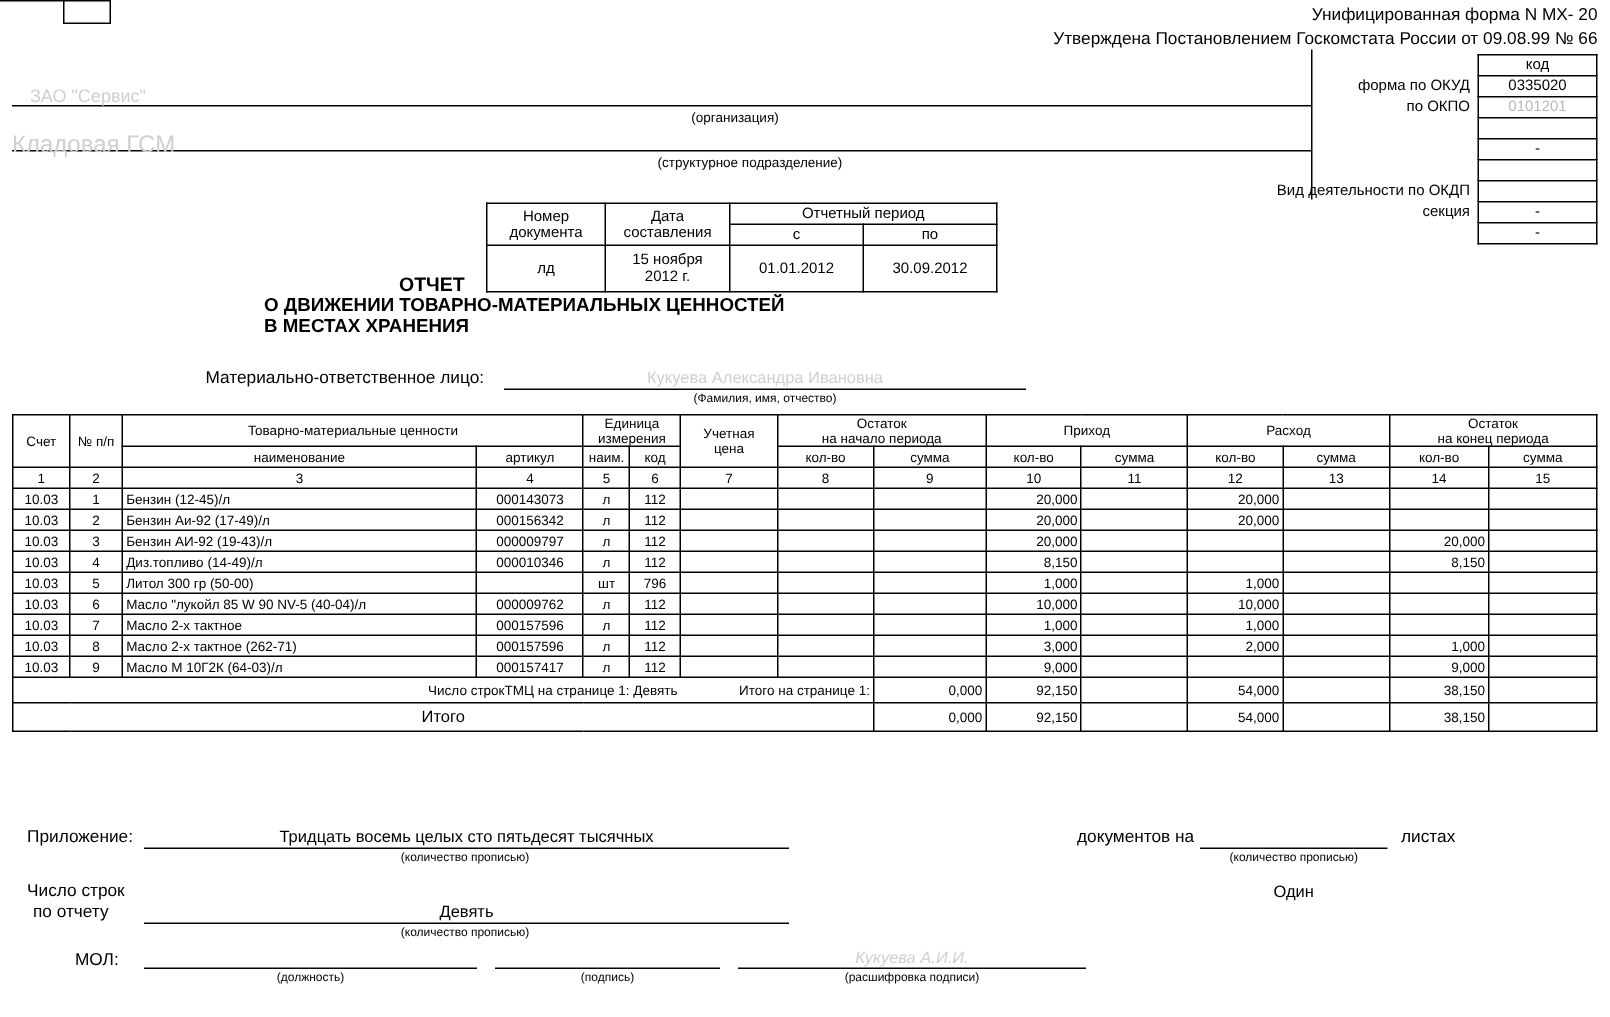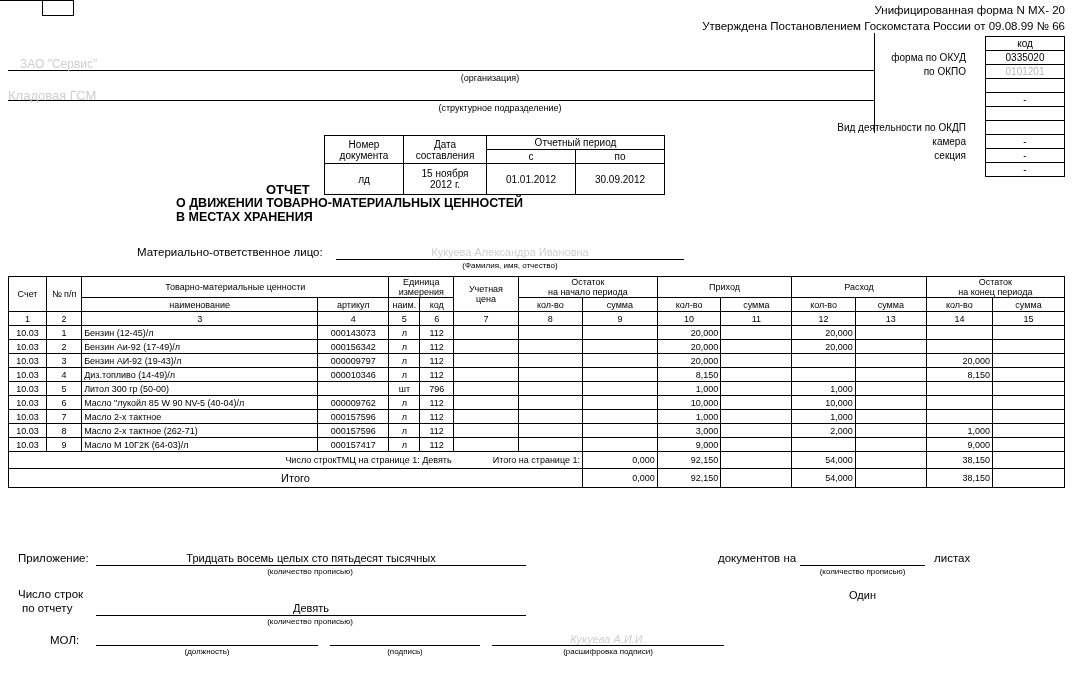--- a/index.html
+++ b/index.html
@@ -36,21 +36,21 @@
   table.okud td {
     border: 1px solid #000;
     height: 13px;
     padding: 0 3px;
     text-align: center;
     width: 72px;
   }
   table.okud td.lbl {
     border: none;
     text-align: right;
-    padding-right: 19px;
+    padding-right: 5px;
     width: auto;
     white-space: nowrap;
   }
 
   
   .line { background: #000; position: absolute; }
 
   
   table.docnum {
     border-collapse: collapse;
@@ -117,24 +117,20 @@
   </tr>
   <tr>
     <td class="lbl"></td>
     <td>&nbsp;</td>
   </tr>
   <tr>
     <td class="lbl">Вид деятельности по ОКДП</td>
     <td>&nbsp;</td>
   </tr>
   <tr>
-    <td class="lbl">камера</td>
-    <td>-</td>
-  </tr>
-  <tr>
     <td class="lbl">секция</td>
     <td>-</td>
   </tr>
   <tr>
     <td class="lbl"></td>
     <td>-</td>
   </tr>
 </tbody>
   </table>
 
@@ -143,21 +139,21 @@
 
 <div class="line abs" style="left:8px; top:70px; width:866px; height:1px;"></div>
 <div class="abs vfaint" style="left:20px; top:57px; font-size:12px;">
   <span>ЗАО "Сервис"</span>
 </div>
 <div class="abs small center" style="left:400px; top:73px; width:180px;">
   <span>(организация)</span>
 </div>
 
 <div class="line abs" style="left:8px; top:100px; width:866px; height:1px;"></div>
-<div class="abs vfaint" style="left:8px; top:88px; font-size:13px;">
+<div class="abs vfaint" style="left:8px; top:88px; font-size:16px;">
   <span>Кладовая ГСМ</span>
 </div>
 <div class="abs small center" style="left:400px; top:103px; width:200px;">
   <span>(структурное подразделение)</span>
 </div>
 
 <div class="line abs" style="left:874px; top:33px; width:1px; height:100px;"></div>
 
 <table class="docnum abs" style="left:324px; top:135px;">
   <tbody>

